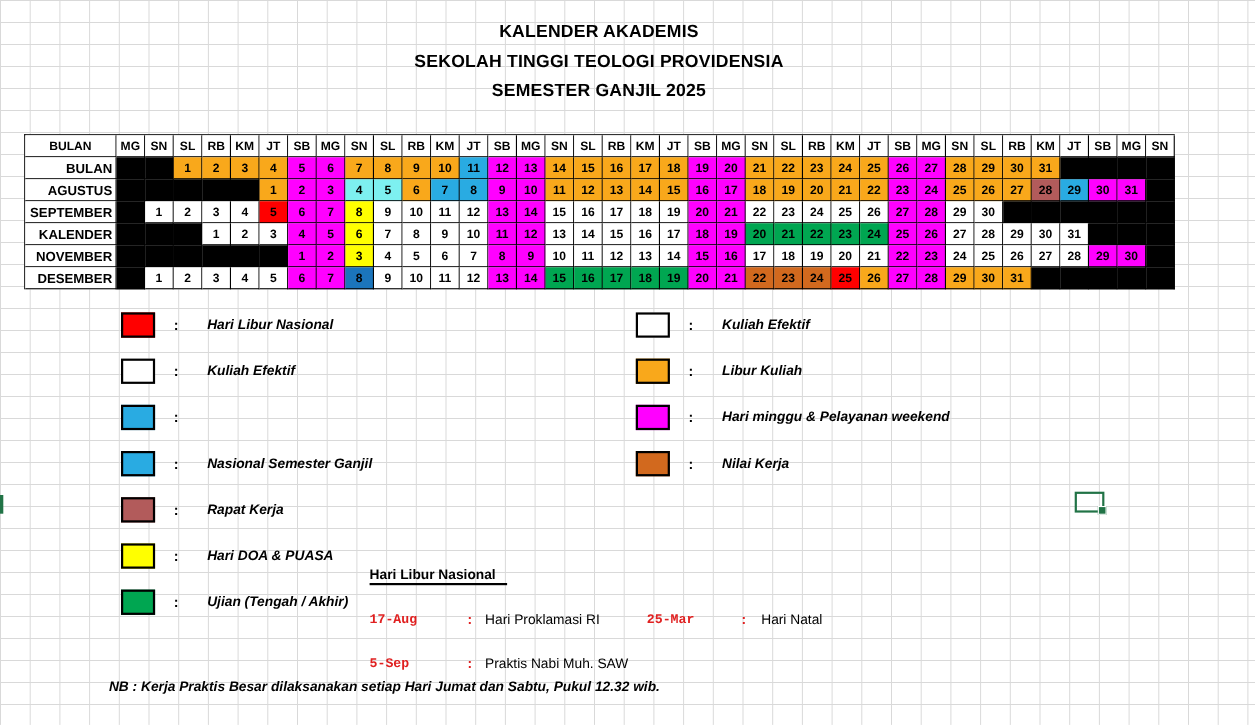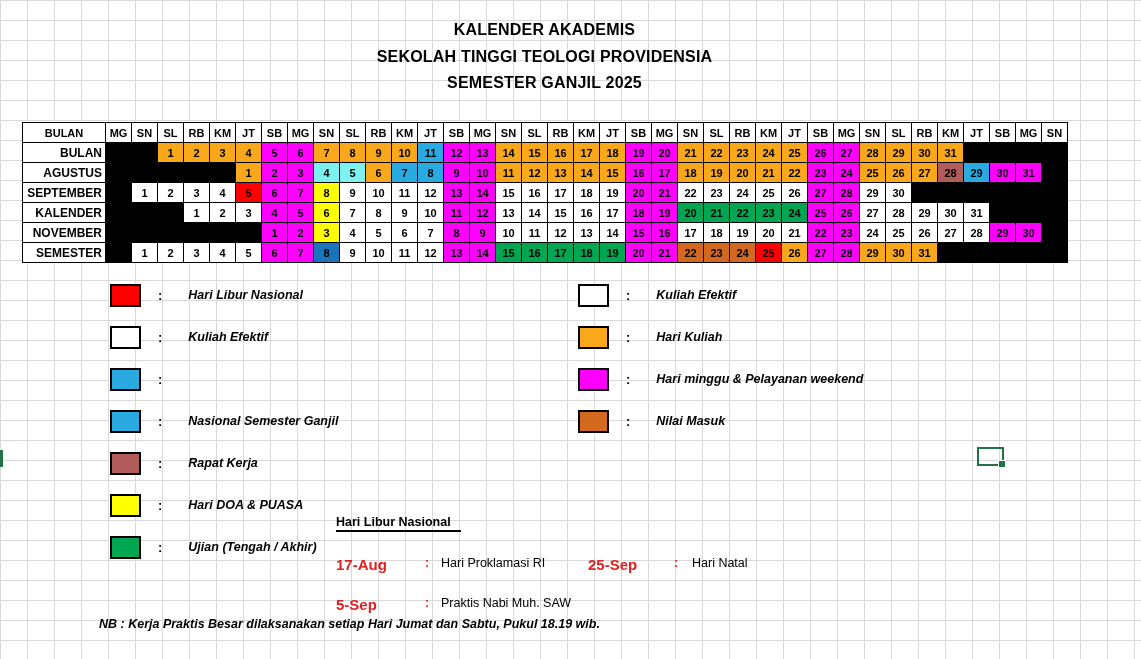--- a/index.html
+++ b/index.html
@@ -37,21 +37,21 @@
   
   .lg{position:absolute;display:flex;align-items:center;height:24px;}
   .lg .sw{width:27px;height:19px;border:2px solid #000;flex:none;}
   .lg .cl{margin-left:17px;font-weight:bold;font-size:13px;}
   .lg .lb{margin-left:26px;font-weight:bold;font-style:italic;font-size:12.5px;white-space:nowrap;}
   
   .hol-header{
     position:absolute;left:336px;top:515px;
     font-weight:bold;font-size:12.5px;border-bottom:2px solid #000;padding:0 10px 1px 0;
   }
-  .hd-date{position:absolute;font-weight:bold;font-size:15px;}
+  .hd-date{position:absolute;font-weight:bold;font-size:12px;font-family:Liberation Mono, monospace;}
   .hd-colon{position:absolute;font-weight:bold;font-size:12.5px;}
   .hd-name{position:absolute;font-size:12.5px;color:#000;white-space:nowrap;}
   .note{
     position:absolute;left:99px;top:617px;
     font-weight:bold;font-style:italic;font-size:12.5px;color:#000;white-space:nowrap;
   }
   
   .active-cell{
     position:absolute;left:977px;top:447px;width:27px;height:19px;
     border:2px solid #217346;box-sizing:border-box;background:transparent;
@@ -293,21 +293,21 @@
     <div class="c day" style="background: rgb(255, 0, 255);">22</div>
     <div class="c day" style="background: rgb(255, 0, 255);">23</div>
     <div class="c day" style="background: rgb(255, 255, 255);">24</div>
     <div class="c day" style="background: rgb(255, 255, 255);">25</div>
     <div class="c day" style="background: rgb(255, 255, 255);">26</div>
     <div class="c day" style="background: rgb(255, 255, 255);">27</div>
     <div class="c day" style="background: rgb(255, 255, 255);">28</div>
     <div class="c day" style="background: rgb(255, 0, 255);">29</div>
     <div class="c day" style="background: rgb(255, 0, 255);">30</div>
     <div class="c blank"></div>
-    <div class="c mn">SEMESTER</div>
+    <div class="c mn">DESEMBER</div>
     <div class="c blank"></div>
     <div class="c day" style="background: rgb(255, 255, 255);">1</div>
     <div class="c day" style="background: rgb(255, 255, 255);">2</div>
     <div class="c day" style="background: rgb(255, 255, 255);">3</div>
     <div class="c day" style="background: rgb(255, 255, 255);">4</div>
     <div class="c day" style="background: rgb(255, 255, 255);">5</div>
     <div class="c day" style="background: rgb(255, 0, 255);">6</div>
     <div class="c day" style="background: rgb(255, 0, 255);">7</div>
     <div class="c day" style="background: rgb(27, 117, 188);">8</div>
     <div class="c day" style="background: rgb(255, 255, 255);">9</div>
@@ -378,45 +378,45 @@
   </div>
 <div id="legend-right">
     <div class="lg" style="left: 578px; top: 283px;">
       <div class="sw" style="background: rgb(255, 255, 255);"></div>
       <div class="cl">:</div>
       <div class="lb">Kuliah Efektif</div>
     </div>
     <div class="lg" style="left: 578px; top: 325px;">
       <div class="sw" style="background: rgb(249, 168, 27);"></div>
       <div class="cl">:</div>
-      <div class="lb">Hari Kuliah</div>
+      <div class="lb">Libur Kuliah</div>
     </div>
     <div class="lg" style="left: 578px; top: 367px;">
       <div class="sw" style="background: rgb(255, 0, 255);"></div>
       <div class="cl">:</div>
       <div class="lb">Hari minggu &amp; Pelayanan weekend</div>
     </div>
     <div class="lg" style="left: 578px; top: 409px;">
       <div class="sw" style="background: rgb(210, 105, 30);"></div>
       <div class="cl">:</div>
-      <div class="lb">Nilai Masuk</div>
+      <div class="lb">Nilai Kerja</div>
     </div>
   </div>
 
 <div class="hol-header">Hari Libur Nasional</div>
 <div id="holidays-list">
     <div class="hd-date" style="left: 336px; top: 556px; color: rgb(224, 32, 32);">17-Aug</div>
     <div class="hd-colon" style="left: 425px; top: 556px; color: rgb(224, 32, 32);">:</div>
     <div class="hd-name" style="left: 441px; top: 556px;">Hari Proklamasi RI</div>
-    <div class="hd-date" style="left: 588px; top: 556px; color: rgb(224, 32, 32);">25-Sep</div>
+    <div class="hd-date" style="left: 588px; top: 556px; color: rgb(224, 32, 32);">25-Mar</div>
     <div class="hd-colon" style="left: 674px; top: 556px; color: rgb(224, 32, 32);">:</div>
     <div class="hd-name" style="left: 692px; top: 556px;">Hari Natal</div>
     <div class="hd-date" style="left: 336px; top: 596px; color: rgb(224, 32, 32);">5-Sep</div>
     <div class="hd-colon" style="left: 425px; top: 596px; color: rgb(224, 32, 32);">:</div>
     <div class="hd-name" style="left: 441px; top: 596px;">Praktis Nabi Muh. SAW</div>
   </div>
 
-<div class="note">NB : Kerja Praktis Besar dilaksanakan setiap Hari Jumat dan Sabtu, Pukul 18.19 wib.</div>
+<div class="note">NB : Kerja Praktis Besar dilaksanakan setiap Hari Jumat dan Sabtu, Pukul 12.32 wib.</div>
 
 <div class="active-cell">
   <div class="handle"></div>
 </div>
 <div class="edge-mark"></div>
 
 </body></html>

